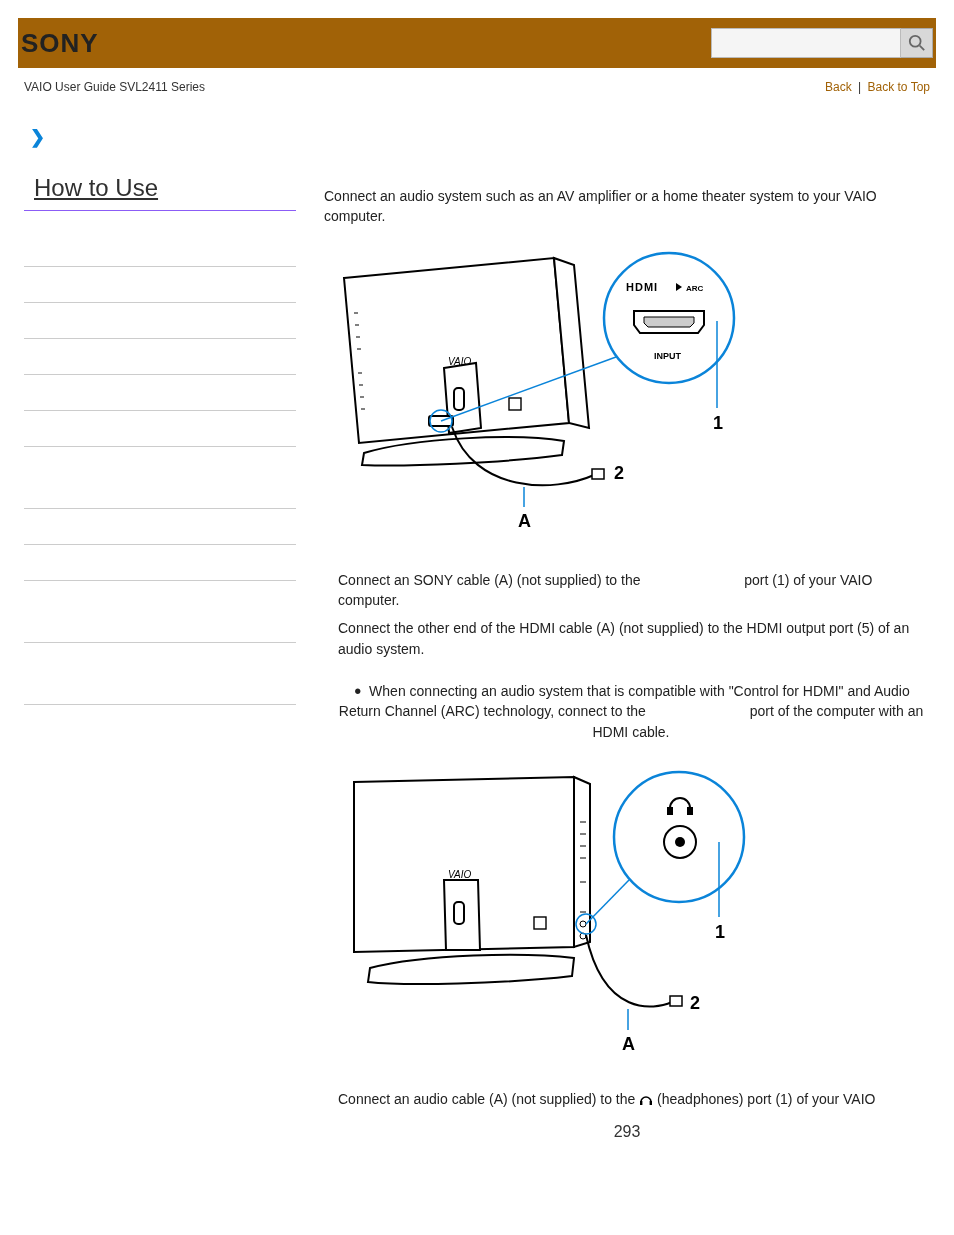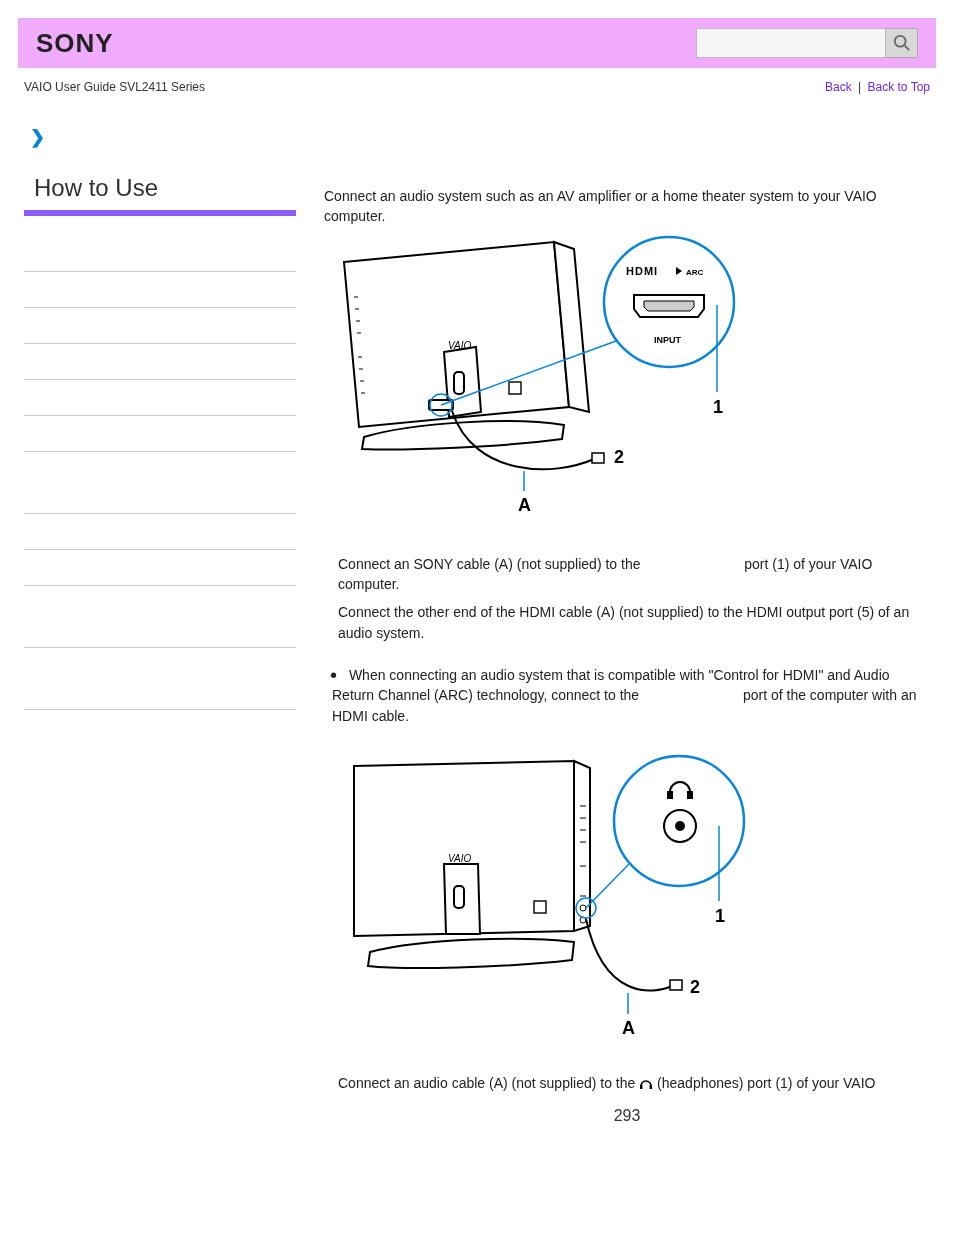--- a/index.html
+++ b/index.html
@@ -1,38 +1,38 @@
 <!DOCTYPE html>
 <html><head>
 <meta charset="utf-8">
 <style>
   * { box-sizing: border-box; margin: 0; padding: 0; }
   body { font-family: Arial, Helvetica, sans-serif; font-size: 14px; color: #222; background: #fff; width: 954px; }
-  .topbar { background: #f0abfc; height: 50px; display: flex; align-items: center; justify-content: space-between; padding: 0 18px; margin: 18px 18px 0 18px; }
+  .topbar { background: #a16207; height: 50px; display: flex; align-items: center; justify-content: space-between; padding: 0 3px; margin: 18px 18px 0 18px; }
   .sony-logo { font-family: "Arial Black", Arial, sans-serif; font-weight: 900; font-size: 26px; letter-spacing: 1px; color: #222; }
   .search-wrap { display: flex; align-items: stretch; }
   .search-input { width: 190px; height: 30px; border: 1px solid #bbb; background: #f5f5f5; padding: 2px 6px; font-size: 13px; }
   .search-btn { width: 32px; height: 30px; border: 1px solid #aaa; border-left: none; background: #d8d8d8; display: flex; align-items: center; justify-content: center; cursor: pointer; }
   .search-btn svg { width: 18px; height: 18px; stroke: #666; fill: none; stroke-width: 2; }
   .breadcrumb-row { display: flex; justify-content: space-between; padding: 12px 24px 4px 24px; font-size: 12px; }
   .breadcrumb-row .guide { color: #333; }
-  .breadcrumb-row .navlinks a { color: #6d28d9; text-decoration: none; }
+  .breadcrumb-row .navlinks a { color: #a16207; text-decoration: none; }
   .breadcrumb-row .sep { color: #333; padding: 0 3px; }
   .chev { color: #0a84d9; font-size: 18px; font-weight: bold; padding: 28px 0 0 30px; }
   .body-wrap { display: flex; padding: 20px 24px 0 24px; }
   .sidebar { width: 300px; flex-shrink: 0; padding-right: 28px; }
-  .sidebar h2 { font-size: 24px; font-weight: 400; color: #303030; border-bottom: 6px solid #8b5cf6; padding: 6px 0 8px 10px; margin-bottom: 20px; }
+  .sidebar h2 { font-size: 24px; font-weight: 400; color: #303030; border-bottom: 1px solid #8b5cf6; padding: 6px 0 8px 10px; margin-bottom: 20px; text-decoration: underline; }
   .sidebar-row { height: 36px; border-bottom: 1px solid #ccc; }
   .sidebar-gap { height: 26px; }
   .content { flex: 1; padding-top: 18px; line-height: 1.45; color: #222; }
-  .para { }
+  .para { margin-bottom: 16px; }
   .illus { margin: 0 0 22px 0; }
   .step { padding-left: 14px; margin-bottom: 8px; }
   .bullet-block { padding-left: 6px; }
-  .bullet-block ul { list-style: none; padding-left: 0; }
+  .bullet-block ul { list-style: none; padding-left: 0; text-align: center; }
   .bullet-block li::before { content: "•"; font-size: 20px; line-height: 0; vertical-align: -2px; display: inline-block; width: 14px; }
   .bullet-block li { padding-left: 2px; text-indent: -1px; }
   .bullet-text { display: inline; }
   .headphone-ico { display: inline-block; vertical-align: -2px; }
   .pgnum { text-align: center; font-size: 16px; color: #333; margin-top: 6px; }
   svg text { font-family: Arial, Helvetica, sans-serif; }
 </style>
 </head>
 <body>
 

